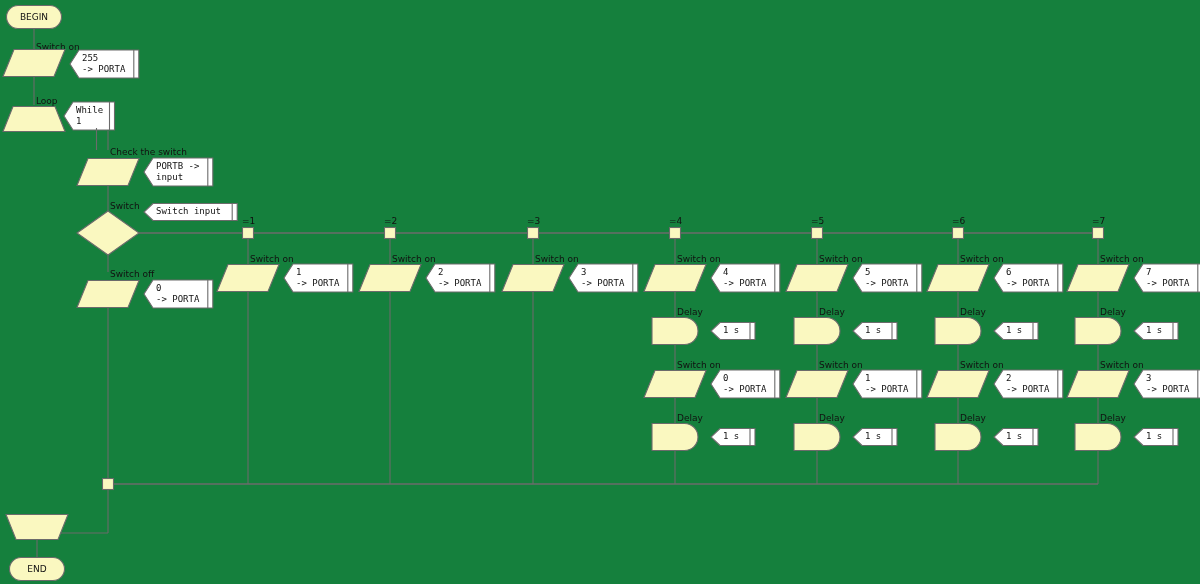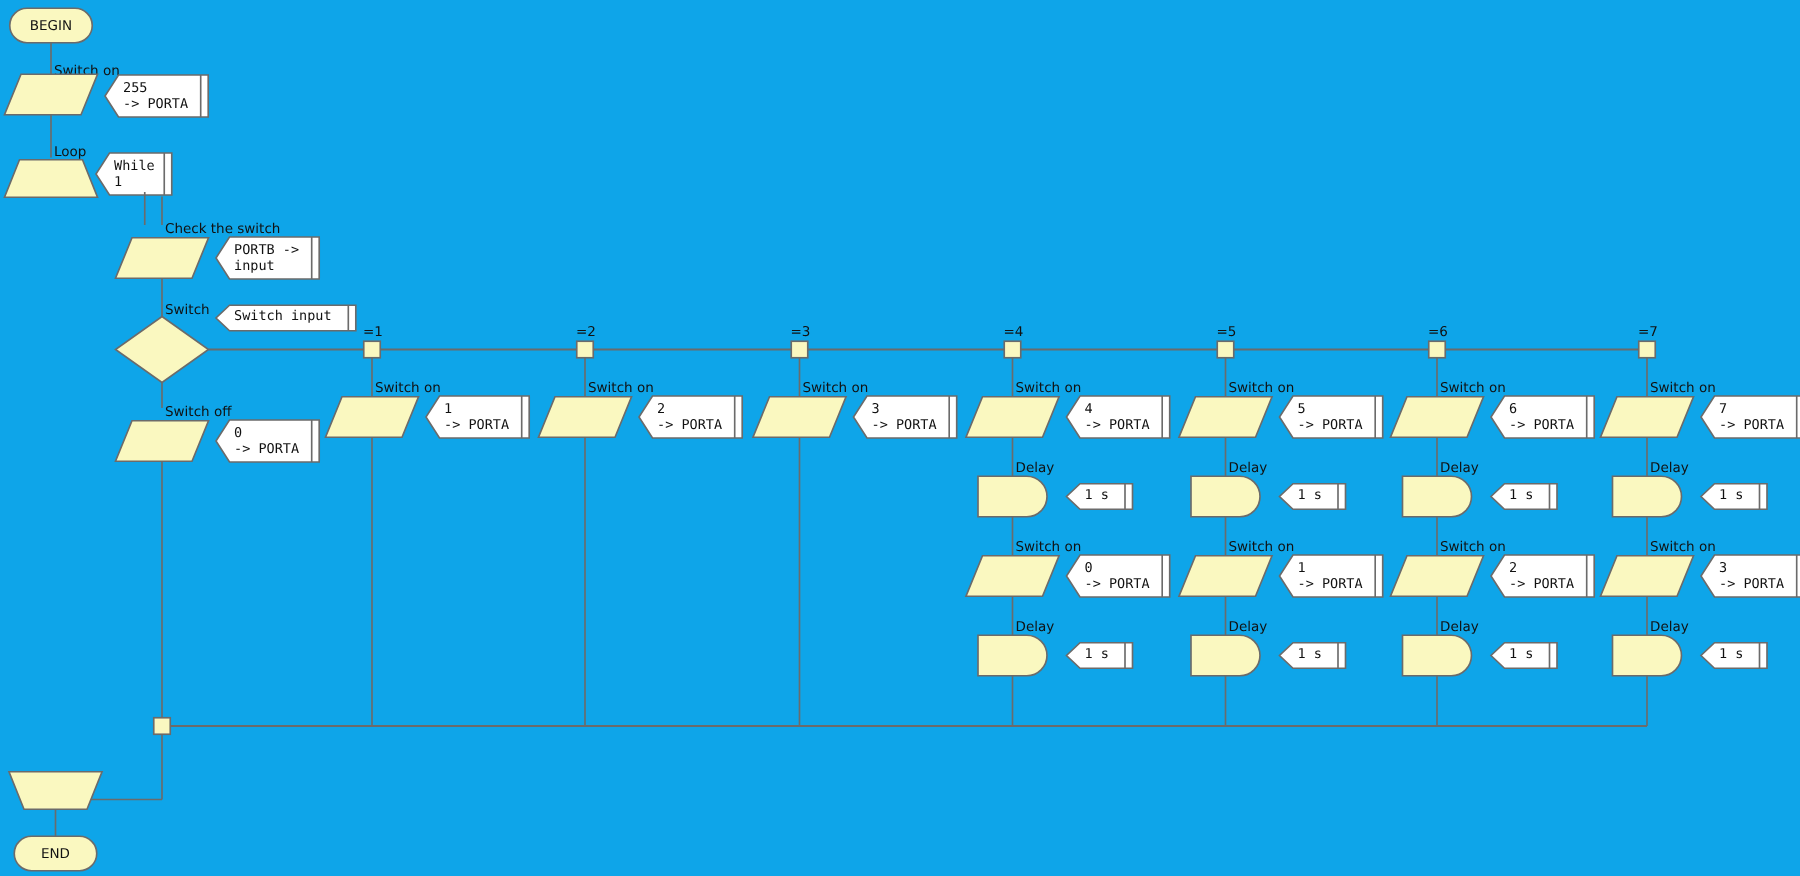--- a/index.html
+++ b/index.html
@@ -1,17 +1,17 @@
 <!DOCTYPE html>
 <html><head>
 <meta charset="utf-8">
 <style>
   html,body{margin:0;padding:0;background:#ffffff;}
   body{font-family:"DejaVu Sans", sans-serif;}
-  #canvas{position:relative;width:1200px;height:584px;overflow:hidden;background:#0ea5e9;}
+  #canvas{position:relative;width:1200px;height:584px;overflow:hidden;background:#15803d;}
   svg#diagram{position:absolute;left:0;top:0;width:1200px;height:584px;}
   .lbl{font-family:"DejaVu Sans", sans-serif;font-size:9px;fill:#111;}
   .cmt{font-family:"DejaVu Sans Mono","DejaVu Sans",monospace;font-size:9px;fill:#111;}
   .term{font-family:"DejaVu Sans", sans-serif;font-size:9px;fill:#111;}
   .shape{fill:#FAF8C0;stroke:#6b6b6b;stroke-width:1.1;}
   .conn{stroke:#6b6b6b;stroke-width:1.1;fill:none;}
   .bus{stroke:#6b6b6b;stroke-width:1.4;fill:none;}
   .note{fill:#ffffff;stroke:#6b6b6b;stroke-width:1.1;}
 </style>
 </head>

